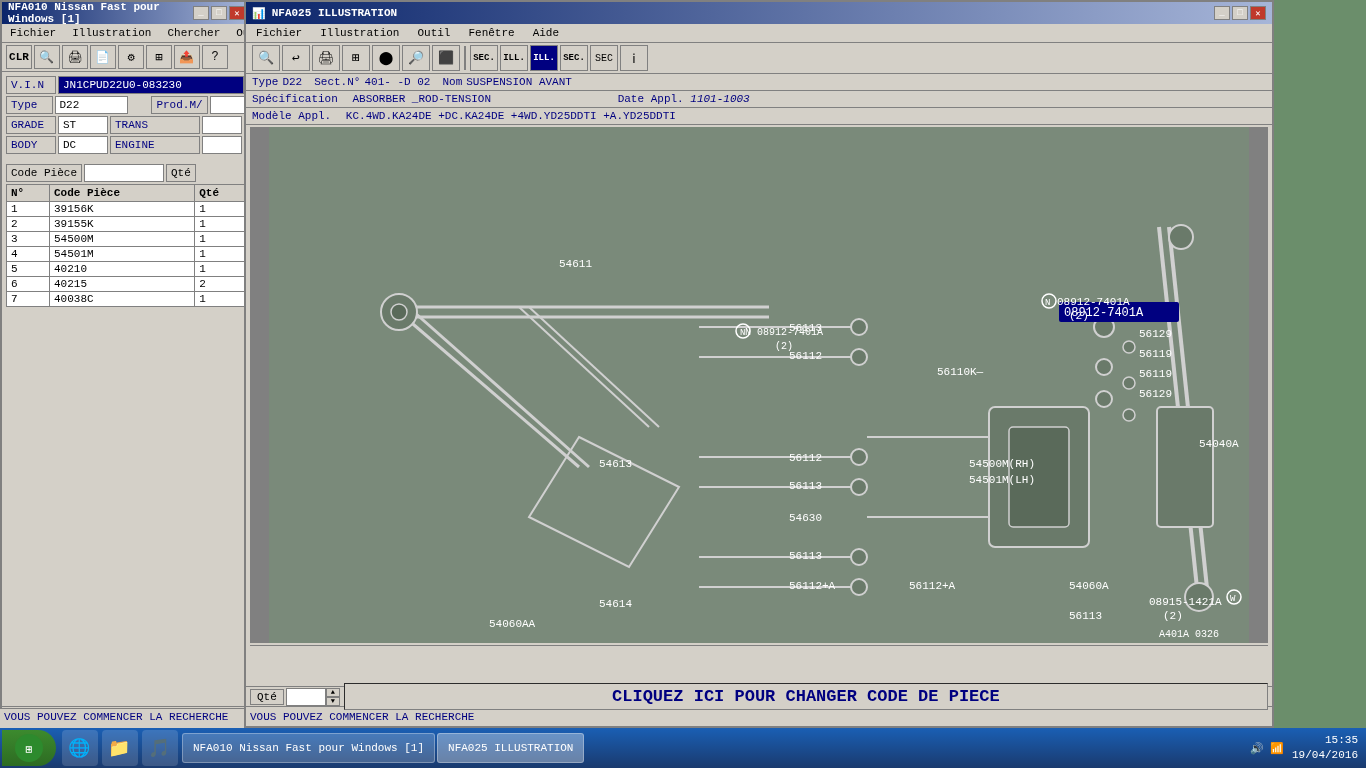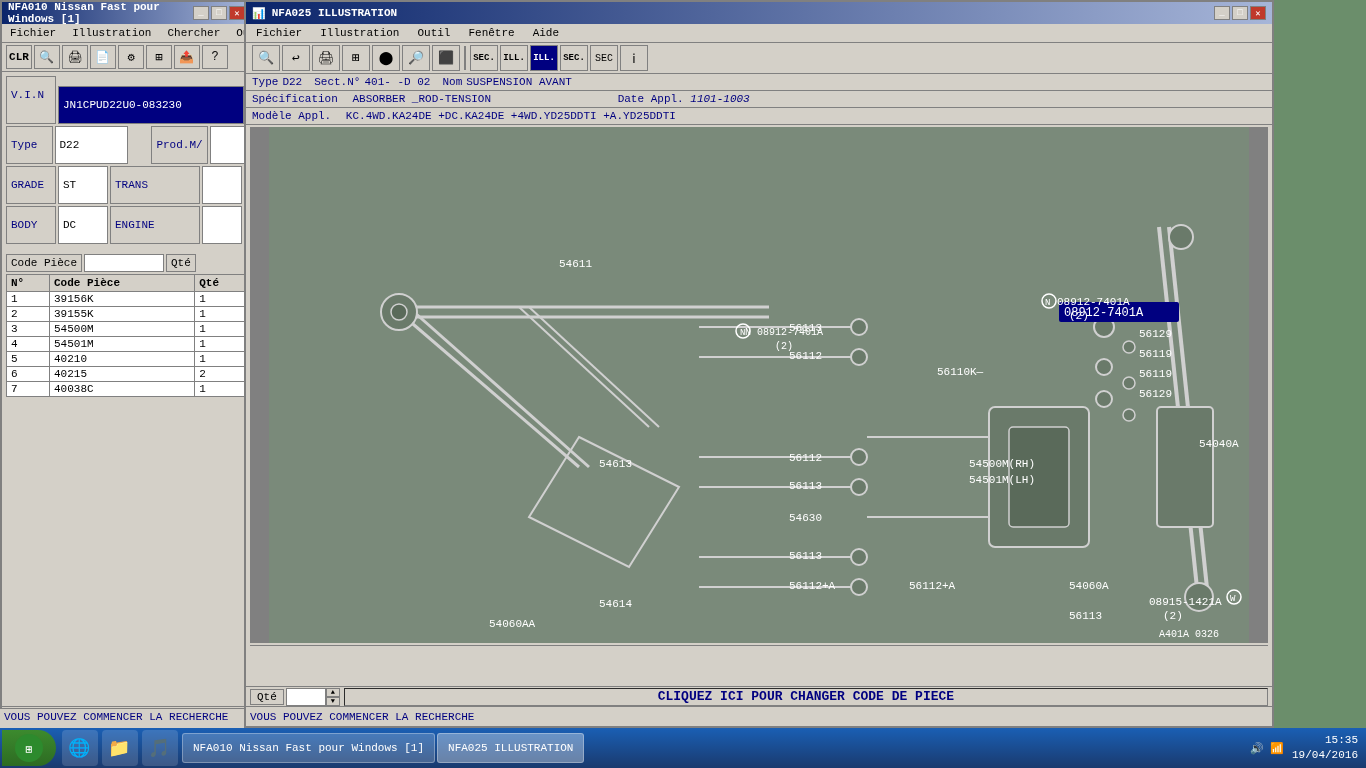--- a/index.html
+++ b/index.html
@@ -59,21 +59,21 @@
       background: #d4d0c8; padding: 2px 4px; display: flex; gap: 2px; border-bottom: 1px solid #808080; flex-wrap: wrap;
     }
     .toolbar-btn {
       width: 26px; height: 24px; background: #d4d0c8; border: 1px solid #808080;
       display: flex; align-items: center; justify-content: center; font-size: 12px; cursor: pointer;
     }
 
     .info-section { padding: 4px; }
     .info-row { display: flex; gap: 2px; margin-bottom: 2px; }
     .info-cell {
-      border: 1px solid #808080; padding: 12px 4px; background: #d4d0c8; font-size: 11px; min-height: 18px;
+      border: 1px solid #808080; padding: 2px 4px; background: #d4d0c8; font-size: 11px; min-height: 18px;
     }
     .info-label { background: #d4d0c8; font-weight: normal; color: #000080; }
     .info-value { background: white; }
     .info-value.blue-bg { background: #000080; color: white; }
 
     .code-search-row { display: flex; gap: 2px; margin: 4px 4px 2px; align-items: center; }
     .code-label { border: 1px solid #808080; padding: 2px 4px; font-size: 11px; background: #d4d0c8; }
     .code-input { border: 1px solid #808080; padding: 2px 4px; font-size: 11px; background: white; width: 80px; }
     .qte-label { border: 1px solid #808080; padding: 2px 4px; font-size: 11px; background: #d4d0c8; }
 
@@ -146,23 +146,23 @@
       height: 20px; display: flex; align-items: center; gap: 4px; padding: 0 4px;
       border-bottom: 1px solid #808080;
     }
     .qte-sec { display: flex; align-items: center; gap: 2px; }
     .qte-sec-label { border: 1px solid #808080; padding: 1px 6px; background: #d4d0c8; font-size: 11px; }
     .qte-input-area { display: flex; align-items: center; }
     .qte-input { border: 1px solid #808080; background: white; width: 40px; height: 18px; padding: 0 2px; font-size: 11px; }
     .qte-spinner { display: flex; flex-direction: column; }
     .qte-up, .qte-down { width: 14px; height: 9px; background: #d4d0c8; border: 1px solid #808080; cursor: pointer; font-size: 7px; display: flex; align-items: center; justify-content: center; }
     .click-message {
-      flex: 1; text-align: center; background: #d4d0c8; font-size: 13px;
+      flex: 1; text-align: center; background: #d4d0c8; font-size: 17px;
       color: #000080; font-family: 'Courier New', monospace; font-weight: bold;
-      border: 1px inset #808080; height: 18px; display: flex; align-items: center; justify-content: center;
+      border: 1px inset #808080; height: 27px; display: flex; align-items: center; justify-content: center;
     }
     .bottom-row2 {
       height: 20px; display: flex; align-items: center; padding: 0 4px;
     }
     .status-msg { font-size: 11px; color: #000080; font-family: 'Courier New', monospace; }
 
     
     .illus-svg { width: 100%; height: 100%; }
 
     
@@ -199,21 +199,21 @@
     <div class="toolbar-btn">📄</div>
     <div class="toolbar-btn">⚙</div>
     <div class="toolbar-btn">⊞</div>
     <div class="toolbar-btn">📤</div>
     <div class="toolbar-btn">?</div>
   </div>
 
   <div class="info-section">
     <div class="info-row">
       <div class="info-cell info-label" style="width:50px;">V.I.N</div>
-      <div class="info-cell info-value blue-bg" style="width:186px;margin-top:10px;">JN1CPUD22U0-083230</div>
+      <div class="info-cell info-value blue-bg" style="width:186px;">JN1CPUD22U0-083230</div>
     </div>
     <div class="info-row">
       <div class="info-cell info-label" style="width:50px;">Type</div>
       <div class="info-cell info-value" style="width:80px;">D22</div>
       <div class="info-cell info-label" style="width:60px;margin-left:21px;">Prod.M/</div>
       <div class="info-cell info-value" style="width:40px;"></div>
     </div>
     <div class="info-row">
       <div class="info-cell info-label" style="width:50px;">GRADE</div>
       <div class="info-cell info-value" style="width:50px;">ST</div>

